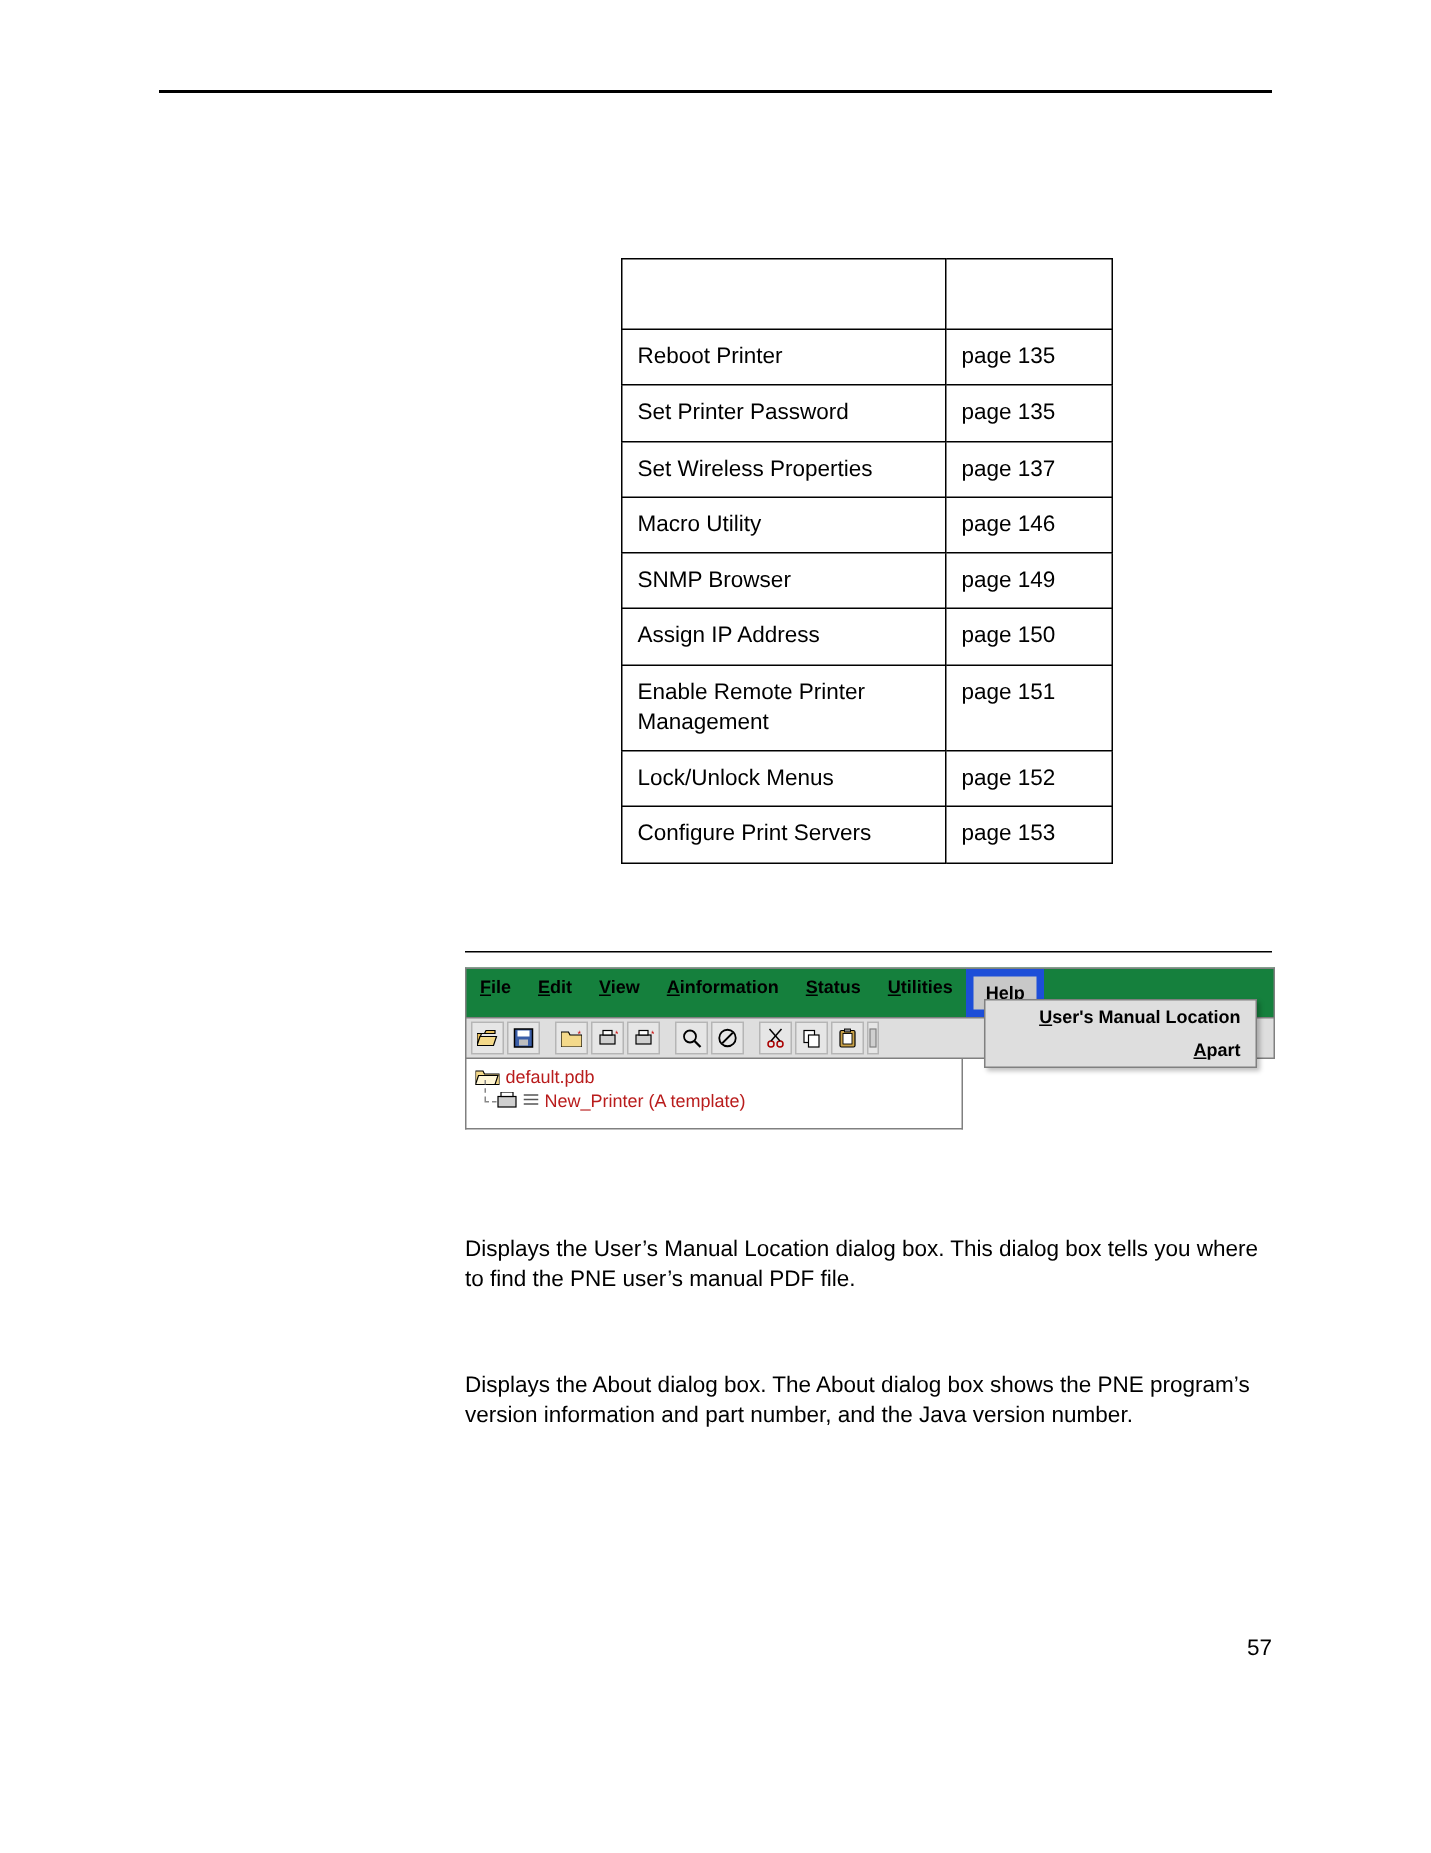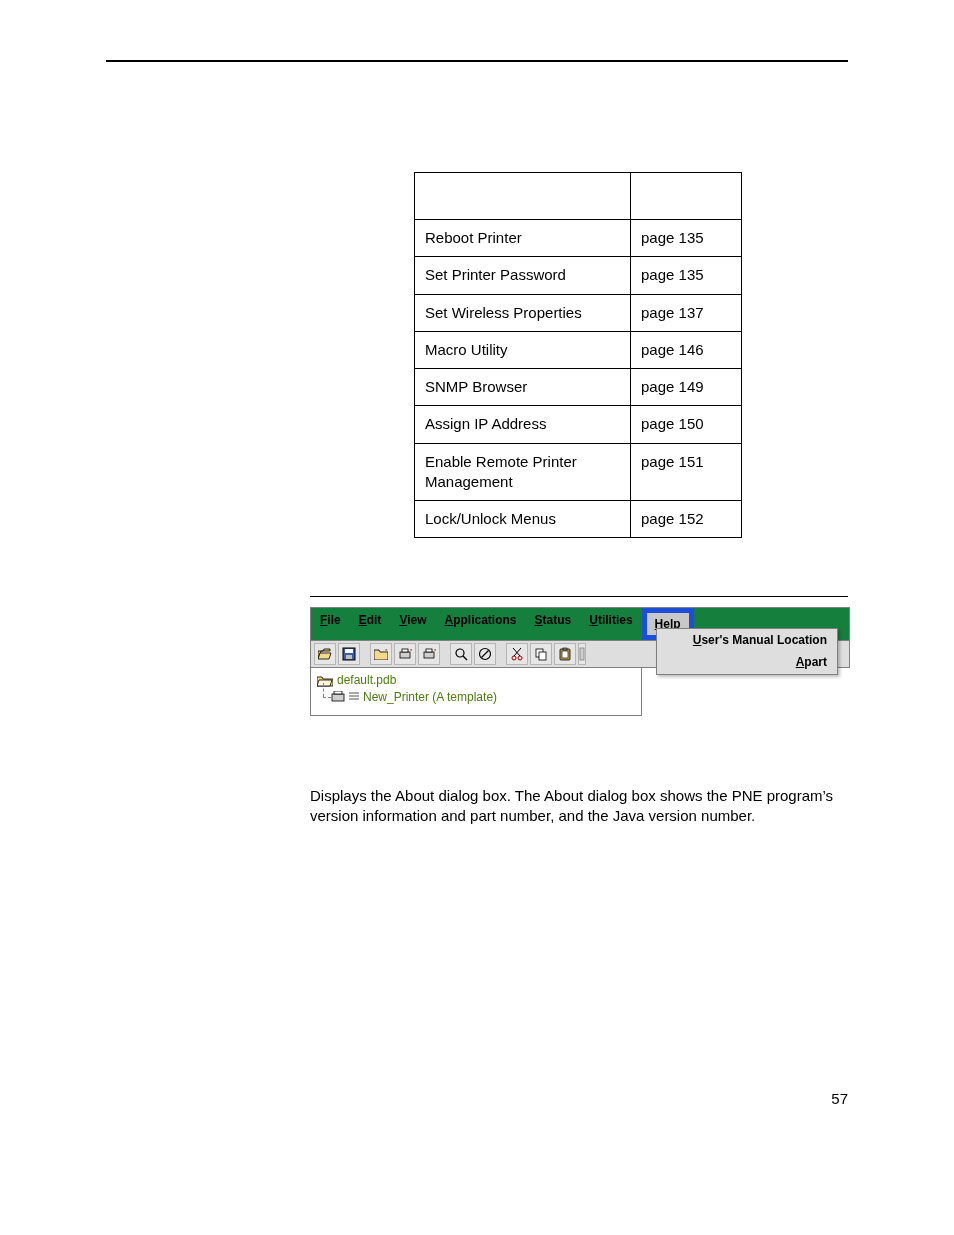--- a/index.html
+++ b/index.html
@@ -122,21 +122,21 @@
     border-top: none;
     padding: 4px 6px 10px 6px;
     font-size: 12px;
     width: 332px;
     box-sizing: border-box;
   }
   .tree-line {
     display: flex;
     align-items: center;
     gap: 4px;
-    color: #4d7c0f;
+    color: #b91c1c;
   }
   .tree-line.child {
     padding-left: 14px;
     position: relative;
   }
   .tree-line.child::before {
     content: "";
     position: absolute;
     left: 6px;
     top: -6px;
@@ -211,39 +211,43 @@
           <td class="page-cell">page 150</td>
         </tr>
         <tr>
           <td>Enable Remote Printer Management</td>
           <td class="page-cell">page 151</td>
         </tr>
         <tr>
           <td>Lock/Unlock Menus</td>
           <td class="page-cell">page 152</td>
         </tr>
+        <tr>
+          <td>Configure Print Servers</td>
+          <td class="page-cell">page 153</td>
+        </tr>
       </tbody>
     </table>
 
     <div class="mid-rule"></div>
 
     <div class="app-shot" style="position:relative;">
 
       <div class="menubar">
         <div class="mi" style="font-weight:bold;">
           <span class="ul">F</span><span>ile</span>
         </div>
         <div class="mi" style="font-weight:bold;">
           <span class="ul">E</span><span>dit</span>
         </div>
         <div class="mi" style="font-weight:bold;">
           <span class="ul">V</span><span>iew</span>
         </div>
         <div class="mi" style="font-weight:bold;">
-          <span class="ul">A</span><span>pplications</span>
+          <span class="ul">A</span><span>information</span>
         </div>
         <div class="mi" style="font-weight:bold;">
           <span class="ul">S</span><span>tatus</span>
         </div>
         <div class="mi" style="font-weight:bold;text-align:right;">
           <span class="ul">U</span><span>tilities</span>
         </div>
         <div class="mi sel" style="font-weight:bold;">
           <span class="ul">H</span><span>elp</span>
         </div>
@@ -360,19 +364,20 @@
                 <line x1="0" y1="4" x2="10" y2="4" stroke="#555"></line>
                 <line x1="0" y1="7" x2="10" y2="7" stroke="#555"></line>
               </svg>
           </span>
           <span>New_Printer (A template)</span>
         </div>
       </div>
     </div>
 
     <div class="body-text">
+      <p>Displays the User’s Manual Location dialog box. This dialog box tells you where to find the PNE user’s manual PDF file.</p>
       <p>Displays the About dialog box. The About dialog box shows the PNE program’s version information and part number, and the Java version number.</p>
     </div>
 
   </div>
 
   <div class="page-number">57</div>
 </div>
 
 </body></html>

